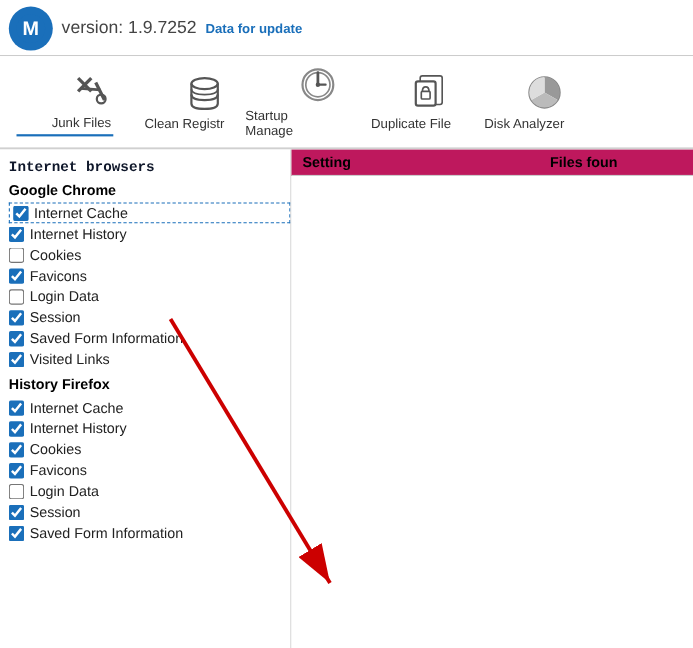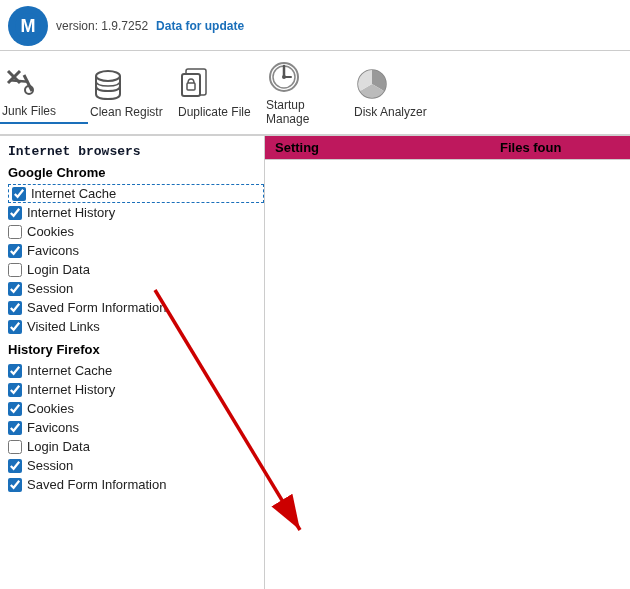--- a/index.html
+++ b/index.html
@@ -28,49 +28,50 @@
       border-radius: 50%;
       display: flex;
       align-items: center;
       justify-content: center;
       color: white;
       font-weight: bold;
       font-size: 18px;
       flex-shrink: 0;
     }
     .version-text {
-      font-size: 12px;
+      font-size: 16px;
       color: #444;
     }
     .check-update {
       color: #1a6fba;
       font-weight: bold;
       font-size: 12px;
       cursor: pointer;
     }
 
     
     .toolbar {
       background: #ffffff;
       border-bottom: 2px solid #d0d0d0;
       display: flex;
       align-items: center;
       padding: 4px 0;
     }
     .tool-item {
       display: flex;
       flex-direction: column;
-      align-items: flex-start;
+      align-items: flex-end;
       justify-content: center;
       width: 88px;
       padding: 4px 2px;
       cursor: pointer;
       font-size: 12px;
       color: #333;
       gap: 3px;
+      margin-left: 15px;
     }
     .tool-item.active {
       border-bottom: 2px solid #1a6fba;
     }
 
     
     .tool-svg {
       width: 36px;
       height: 36px;
     }
@@ -218,38 +219,38 @@
         <ellipse cx="18" cy="10" rx="12" ry="5" fill="none" stroke="#555" stroke-width="2"></ellipse>
         <path d="M6,10 L6,20 Q6,25 18,25 Q30,25 30,20 L30,10" fill="none" stroke="#555" stroke-width="2"></path>
         <path d="M6,15 Q6,20 18,20 Q30,20 30,15" fill="none" stroke="#555" stroke-width="1.5"></path>
         <path d="M6,20 L6,28 Q6,33 18,33 Q30,33 30,28 L30,20" fill="none" stroke="#555" stroke-width="2"></path>
       </svg>
       <span>Clean Registr</span>
     </div>
 
     <div class="tool-item">
       <svg class="tool-svg" viewBox="0 0 36 36">
-        <rect x="4" y="8" width="18" height="22" rx="2" fill="none" stroke="#555" stroke-width="2"></rect>
-        <path d="M8,8 L8,5 Q8,3 10,3 L26,3 Q28,3 28,5 L28,27 Q28,29 26,29 L22,29" fill="none" stroke="#555" stroke-width="1.5"></path>
-
-        <rect x="9" y="17" width="8" height="7" rx="1" fill="none" stroke="#555" stroke-width="1.5"></rect>
-        <path d="M10,17 Q10,13 13,13 Q16,13 16,17" fill="none" stroke="#555" stroke-width="1.5"></path>
-      </svg>
-      <span>Duplicate File</span>
-    </div>
-
-    <div class="tool-item">
-      <svg class="tool-svg" viewBox="0 0 36 36">
         <circle cx="18" cy="18" r="14" fill="none" stroke="#888" stroke-width="2"></circle>
         <circle cx="18" cy="18" r="11" fill="none" stroke="#888" stroke-width="1.5"></circle>
         <line x1="18" y1="7" x2="18" y2="18" stroke="#555" stroke-width="2.5" stroke-linecap="round"></line>
         <line x1="18" y1="18" x2="25" y2="18" stroke="#555" stroke-width="2" stroke-linecap="round"></line>
         <circle cx="18" cy="18" r="2" fill="#555"></circle>
       </svg>
       <span>Startup Manage</span>
+    </div>
+
+    <div class="tool-item">
+      <svg class="tool-svg" viewBox="0 0 36 36">
+        <rect x="4" y="8" width="18" height="22" rx="2" fill="none" stroke="#555" stroke-width="2"></rect>
+        <path d="M8,8 L8,5 Q8,3 10,3 L26,3 Q28,3 28,5 L28,27 Q28,29 26,29 L22,29" fill="none" stroke="#555" stroke-width="1.5"></path>
+
+        <rect x="9" y="17" width="8" height="7" rx="1" fill="none" stroke="#555" stroke-width="1.5"></rect>
+        <path d="M10,17 Q10,13 13,13 Q16,13 16,17" fill="none" stroke="#555" stroke-width="1.5"></path>
+      </svg>
+      <span>Duplicate File</span>
     </div>
 
     <div class="tool-item">
       <svg class="tool-svg" viewBox="0 0 36 36">
         <circle cx="18" cy="18" r="14" fill="none" stroke="#888" stroke-width="1.5"></circle>
         <path d="M18,18 L18,4 A14,14 0 0,1 30,25 Z" fill="#999"></path>
         <path d="M18,18 L30,25 A14,14 0 0,1 6,25 Z" fill="#bbb"></path>
         <path d="M18,18 L6,25 A14,14 0 0,1 18,4 Z" fill="#ddd"></path>
       </svg>
       <span>Disk Analyzer</span>

